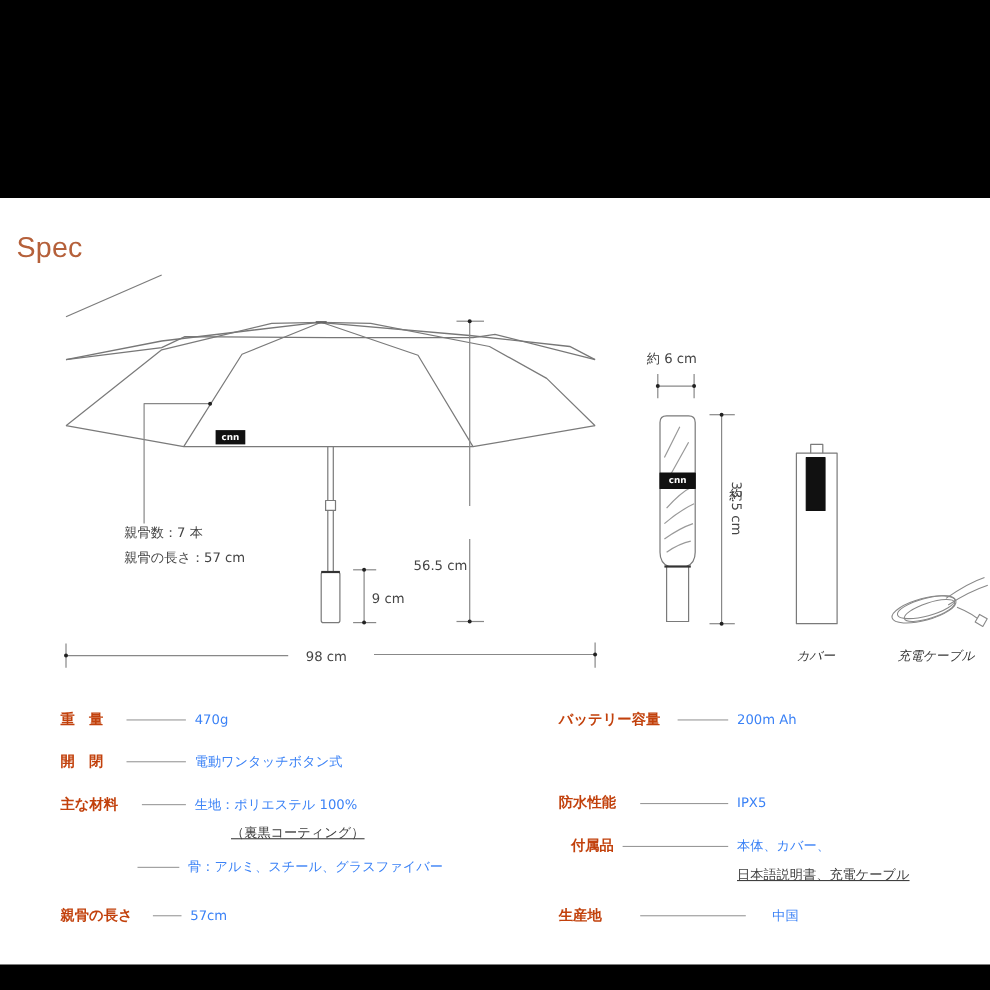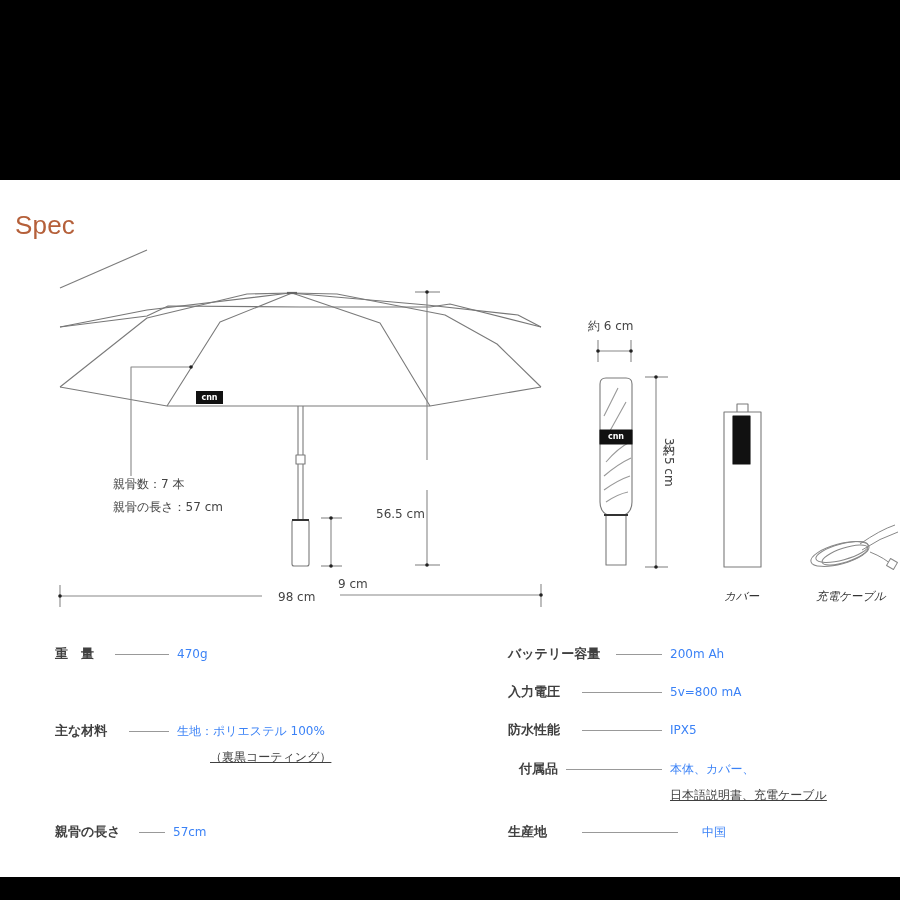--- a/index.html
+++ b/index.html
@@ -8,21 +8,21 @@
   .band-top { position:absolute; left:0; top:0; width:900px; height:180px; background:#000; }
   .band-bottom { position:absolute; left:0; top:877px; width:900px; height:23px; background:#000; }
   .sheet { position:absolute; left:0; top:180px; width:900px; height:697px; background:#fff; }
   .title { position:absolute; left:15px; top:30px; font-family:"Liberation Sans", sans-serif;
            font-size:26px; color:#b5603a; letter-spacing:0.2px; }
   svg.diagram { position:absolute; left:0; top:0; }
   .lbl { position:absolute; font-size:12px; color:#444; white-space:nowrap; }
   .vtext { position:absolute; writing-mode:vertical-rl; font-size:12px; color:#444; white-space:nowrap; }
   .caption { position:absolute; font-size:11.5px; color:#333; white-space:nowrap;font-style:italic; }
   .spec-row { position:absolute; display:flex; align-items:center; }
-  .spec-key { font-weight:bold; font-size:13px; color:#404040; white-space:nowrap; }
+  .spec-key { font-weight:bold; font-size:13px; color:#c2410c; white-space:nowrap; }
   .spec-line { height:1px; background:#999; margin:0 8px; }
   .spec-val { font-size:12px; color:#3b82f6; white-space:nowrap; }
   .spec-extra { position:absolute; font-size:12px; color:#404040; white-space:nowrap;text-decoration:underline; }
 </style>
 </head>
 <body>
 
 <div class="band-top"></div>
 
 <div class="sheet">
@@ -179,53 +179,57 @@
   <div style="position:absolute;left:196px;top:211px;width:27px;height:13px;background:#111;color:#fff;font-size:8px;font-weight:bold;line-height:13px;text-align:center;">
     <span>cnn</span>
   </div>
   <div style="position:absolute;left:600px;top:250px;width:32px;height:14px;color:#fff;font-size:8px;font-weight:bold;line-height:14px;text-align:center;">
     <span>cnn</span>
   </div>
 
   <div class="lbl" style="left:113px;top:296px;">親骨数：7 本</div>
   <div class="lbl" style="left:113px;top:319px;">親骨の長さ：57 cm</div>
   <div class="lbl" style="left:376px;top:283px;margin-top:44px;">56.5 cm</div>
-  <div class="lbl" style="left:338px;top:357px;margin-top:40px;">9 cm</div>
+  <div class="lbl" style="left:338px;top:357px;">9 cm</div>
   <div class="lbl" style="left:278px;top:410px;">98 cm</div>
   <div class="lbl" style="left:588px;top:138px;">約 6 cm</div>
   <div class="vtext" style="left:660px;top:254px;">約 33.5 cm</div>
   <div class="caption" style="left:724px;top:409px;">カバー</div>
   <div class="caption" style="left:816px;top:409px;">充電ケーブル</div>
 
   <div class="spec-row" style="left:55px;top:465px;">
     <span class="spec-key" style="width:52px;">重　量</span>
     <span class="spec-line" style="width:54px;"></span>
     <span class="spec-val">470g</span>
   </div>
+  <div class="spec-row" style="left:55px;top:503px;">
+    <span class="spec-key" style="width:52px;">開　閉</span>
+    <span class="spec-line" style="width:54px;"></span>
+    <span class="spec-val">電動ワンタッチボタン式</span>
+  </div>
   <div class="spec-row" style="left:55px;top:542px;">
     <span class="spec-key" style="width:66px;">主な材料</span>
     <span class="spec-line" style="width:40px;"></span>
     <span class="spec-val">生地：ポリエステル 100%</span>
   </div>
   <div class="spec-extra" style="left:210px;top:569px;">（裏黒コーティング）</div>
+  <div class="spec-row" style="left:125px;top:600px;">
+    <span class="spec-line" style="width:38px;margin-left:0;"></span>
+    <span class="spec-val">骨：アルミ、スチール、グラスファイバー</span>
+  </div>
   <div class="spec-row" style="left:55px;top:643px;">
     <span class="spec-key" style="width:76px;">親骨の長さ</span>
     <span class="spec-line" style="width:26px;"></span>
     <span class="spec-val">57cm</span>
   </div>
 
   <div class="spec-row" style="left:508px;top:465px;">
     <span class="spec-key" style="width:100px;">バッテリー容量</span>
     <span class="spec-line" style="width:46px;"></span>
     <span class="spec-val">200m Ah</span>
-  </div>
-  <div class="spec-row" style="left:508px;top:503px;">
-    <span class="spec-key" style="width:66px;">入力電圧</span>
-    <span class="spec-line" style="width:80px;"></span>
-    <span class="spec-val">5v=800 mA</span>
   </div>
   <div class="spec-row" style="left:508px;top:541px;">
     <span class="spec-key" style="width:66px;">防水性能</span>
     <span class="spec-line" style="width:80px;"></span>
     <span class="spec-val">IPX5</span>
   </div>
   <div class="spec-row" style="left:508px;top:580px;">
     <span class="spec-key" style="width:50px;text-align:right;">付属品</span>
     <span class="spec-line" style="width:96px;"></span>
     <span class="spec-val">本体、カバー、</span>

